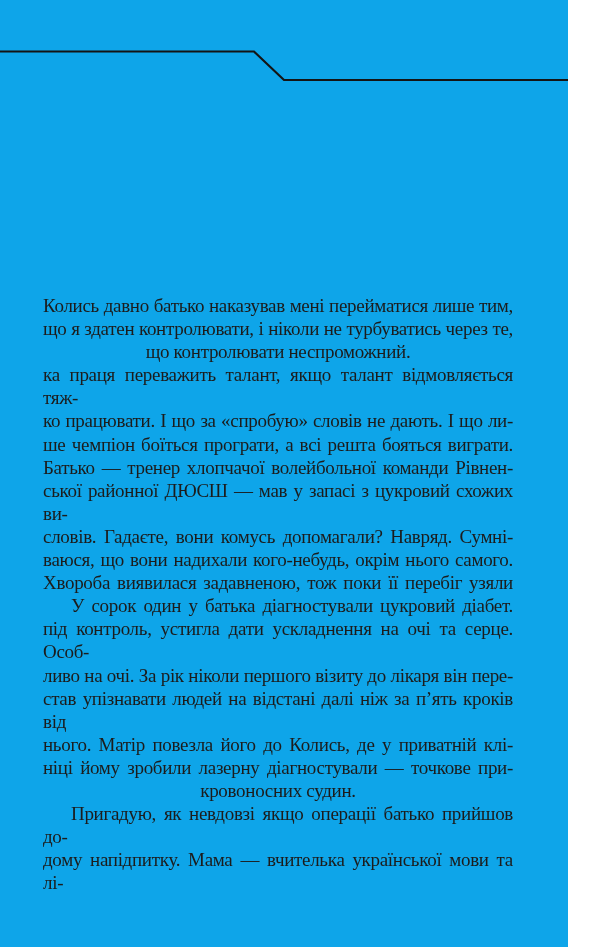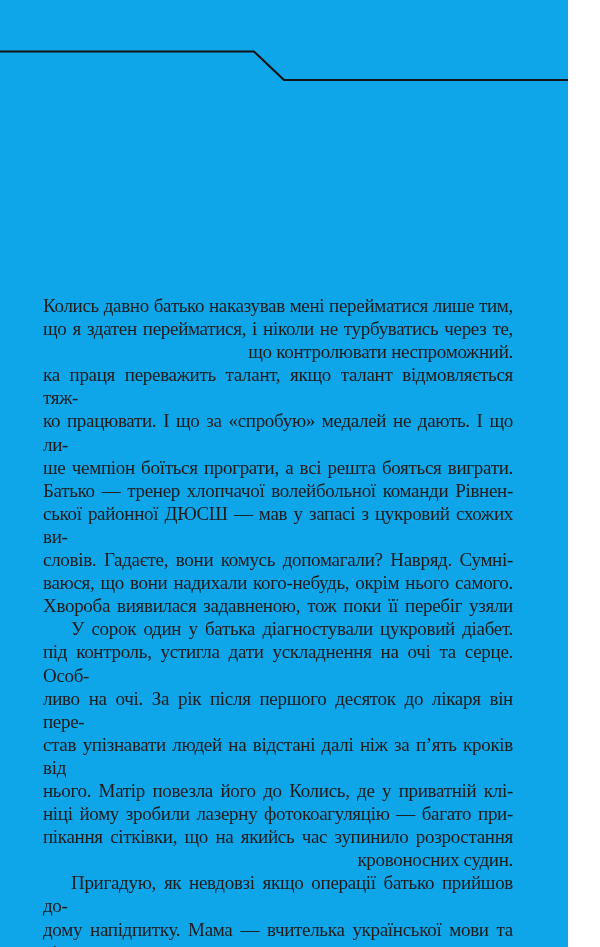--- a/index.html
+++ b/index.html
@@ -32,21 +32,21 @@
     font-size: 19px;
     line-height: 23.1px;
     letter-spacing: -0.3px;
   }
   .paragraph {
     margin: 0;
     padding: 0;
   }
   .line {
     white-space: nowrap;
-    text-align: right;
+    text-align: center;
   }
   .line.j {
     white-space: normal;
     text-align: justify;
     text-align-last: justify;
   }
   .line.indent {
     text-indent: 28px;
   }
 </style>
@@ -56,43 +56,42 @@
 <div class="page">
 
   <svg class="edge-decoration" viewBox="0 0 600 92" xmlns="http://www.w3.org/2000/svg">
     <path d="M0 51.5 H254 L284 80 H600" fill="none" stroke-width="2.2" stroke="#141414"></path>
   </svg>
 
   <div class="text-block">
 
     <div class="paragraph">
       <div class="line j">Колись давно батько наказував мені перейматися лише тим,</div>
-      <div class="line j">що я здатен перейматися, і ніколи не турбуватись через те,</div>
+      <div class="line j">що я здатен контролювати, і ніколи не турбуватись через те,</div>
       <div class="line">що контролювати неспроможний.</div>
     </div>
 
     <div class="paragraph">
       <div class="line j">ка праця переважить талант, якщо талант відмовляється тяж-</div>
-      <div class="line j">ко працювати. І що за «спробую» медалей не дають. І що ли-</div>
+      <div class="line j">ко працювати. І що за «спробую» словів не дають. І що ли-</div>
       <div class="line j">ше чемпіон боїться програти, а всі решта бояться виграти.</div>
       <div class="line j">Батько — тренер хлопчачої волейбольної команди Рівнен-</div>
       <div class="line j">ської районної ДЮСШ — мав у запасі з цукровий схожих ви-</div>
       <div class="line j">словів. Гадаєте, вони комусь допомагали? Навряд. Сумні-</div>
       <div class="line j">ваюся, що вони надихали кого-небудь, окрім нього самого.</div>
     </div>
 
     <div class="paragraph">
       <div class="line j">Хвороба виявилася задавненою, тож поки її перебіг узяли</div>
       <div class="line j indent">У сорок один у батька діагностували цукровий діабет.</div>
       <div class="line j">під контроль, устигла дати ускладнення на очі та серце. Особ-</div>
-      <div class="line j">ливо на очі. За рік після першого десяток до лікаря він пере-</div>
+      <div class="line j">ливо на очі. За рік ніколи першого візиту до лікаря він пере-</div>
       <div class="line j">став упізнавати людей на відстані далі ніж за п’ять кроків від</div>
       <div class="line j">нього. Матір повезла його до Колись, де у приватній клі-</div>
-      <div class="line j">ніці йому зробили лазерну фотокоагуляцію — багато при-</div>
-      <div class="line j">пікання сітківки, що на якийсь час зупинило розростання</div>
+      <div class="line j">ніці йому зробили лазерну діагностували — точкове при-</div>
       <div class="line">кровоносних судин.</div>
     </div>
 
     <div class="paragraph">
       <div class="line j indent">Пригадую, як невдовзі якщо операції батько прийшов до-</div>
       <div class="line j">дому напідпитку. Мама — вчителька української мови та лі-</div>
 
     </div>
 
   </div>

